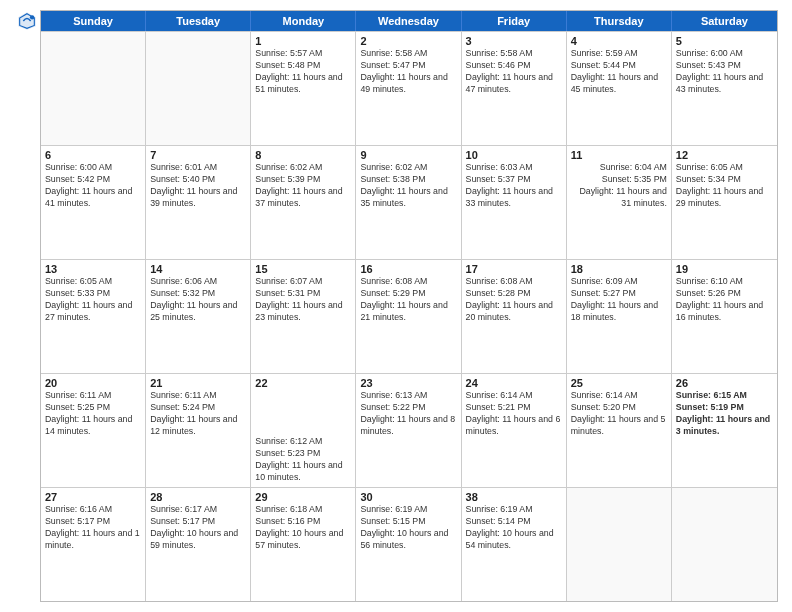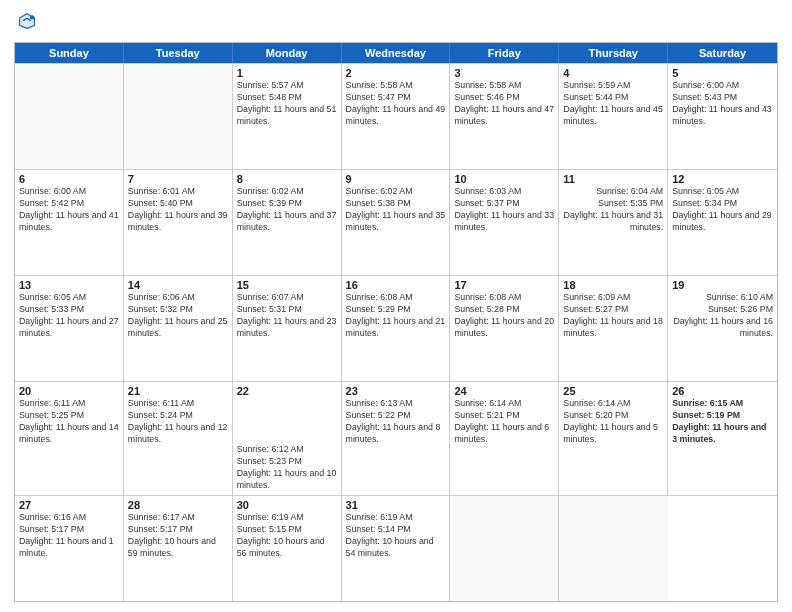--- a/index.html
+++ b/index.html
@@ -7,21 +7,21 @@
       width: 792px;
       height: 612px;
       font-family: Arial, sans-serif;
       background: #fff;
       overflow: hidden;
     }
     .page {
       width: 792px;
       height: 612px;
       display: flex;
-      flex-direction: column;
+      flex-direction: row;
       padding: 10px 14px 10px 14px;
     }
     .header {
       display: flex;
       justify-content: space-between;
       align-items: flex-start;
       margin-bottom: 6px;
     }
     .logo {
       display: flex;
@@ -253,21 +253,21 @@
 Daylight: 11 hours and 20 minutes.</div>
           </div>
           <div class="cal-cell">
             <div class="day-number">18</div>
             <div class="cell-detail" style="white-space: pre-line;">Sunrise: 6:09 AM
 Sunset: 5:27 PM
 Daylight: 11 hours and 18 minutes.</div>
           </div>
           <div class="cal-cell">
             <div class="day-number">19</div>
-            <div class="cell-detail" style="white-space: pre-line; text-align: right;">Sunrise: 6:10 AM
+            <div class="cell-detail" style="white-space: pre-line;">Sunrise: 6:10 AM
 Sunset: 5:26 PM
 Daylight: 11 hours and 16 minutes.</div>
           </div>
         </div>
         <div class="cal-row">
           <div class="cal-cell">
             <div class="day-number">20</div>
             <div class="cell-detail" style="white-space: pre-line;">Sunrise: 6:11 AM
 Sunset: 5:25 PM
 Daylight: 11 hours and 14 minutes.</div>
@@ -316,27 +316,33 @@
 Sunset: 5:17 PM
 Daylight: 11 hours and 1 minute.</div>
           </div>
           <div class="cal-cell">
             <div class="day-number">28</div>
             <div class="cell-detail" style="white-space: pre-line;">Sunrise: 6:17 AM
 Sunset: 5:17 PM
 Daylight: 10 hours and 59 minutes.</div>
           </div>
           <div class="cal-cell">
+            <div class="day-number">29</div>
+            <div class="cell-detail" style="white-space: pre-line;">Sunrise: 6:18 AM
+Sunset: 5:16 PM
+Daylight: 10 hours and 57 minutes.</div>
+          </div>
+          <div class="cal-cell">
             <div class="day-number">30</div>
             <div class="cell-detail" style="white-space: pre-line;">Sunrise: 6:19 AM
 Sunset: 5:15 PM
 Daylight: 10 hours and 56 minutes.</div>
           </div>
           <div class="cal-cell">
-            <div class="day-number">31</div>
+            <div class="day-number">38</div>
             <div class="cell-detail" style="white-space: pre-line;">Sunrise: 6:19 AM
 Sunset: 5:14 PM
 Daylight: 10 hours and 54 minutes.</div>
           </div>
           <div class="cal-cell empty"></div>
           <div class="cal-cell empty"></div>
         </div>
       </div>
   </div>
 </div>

